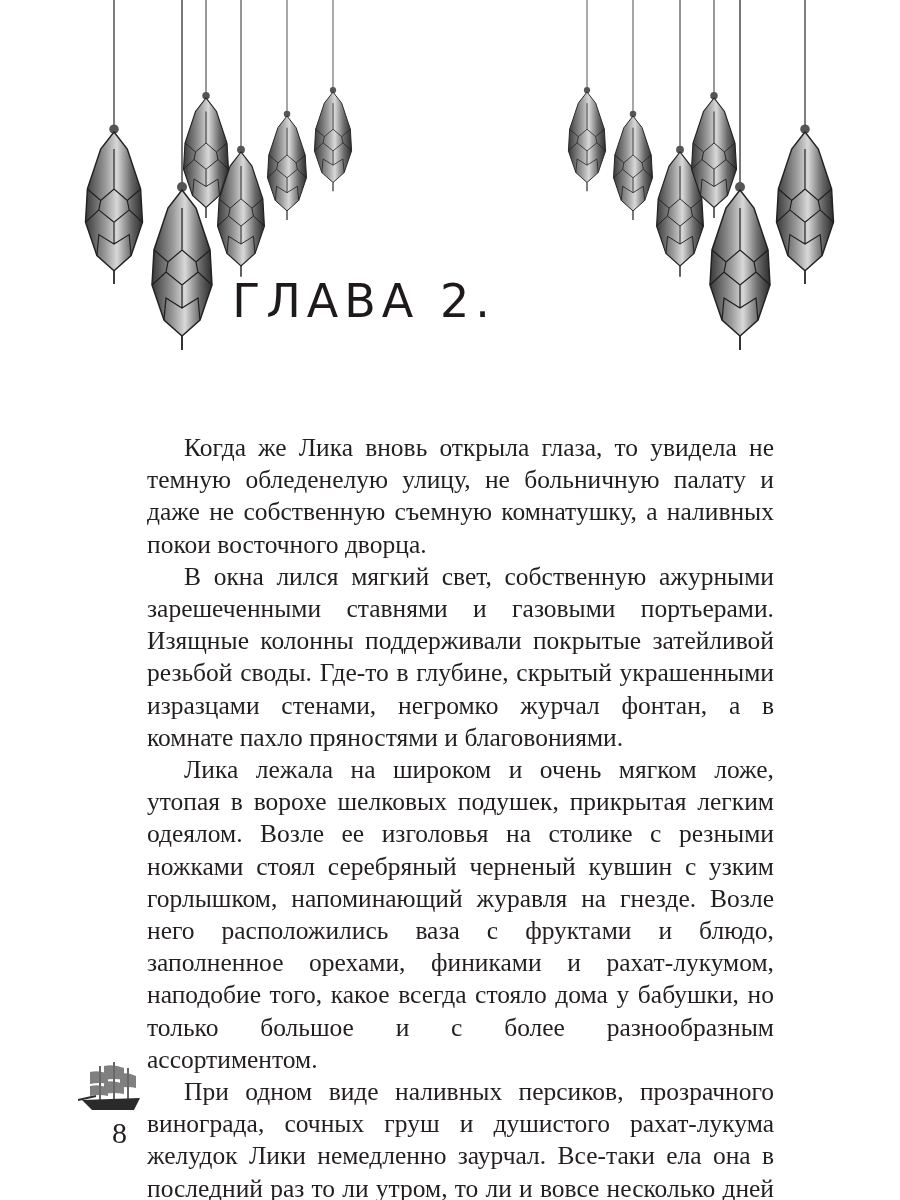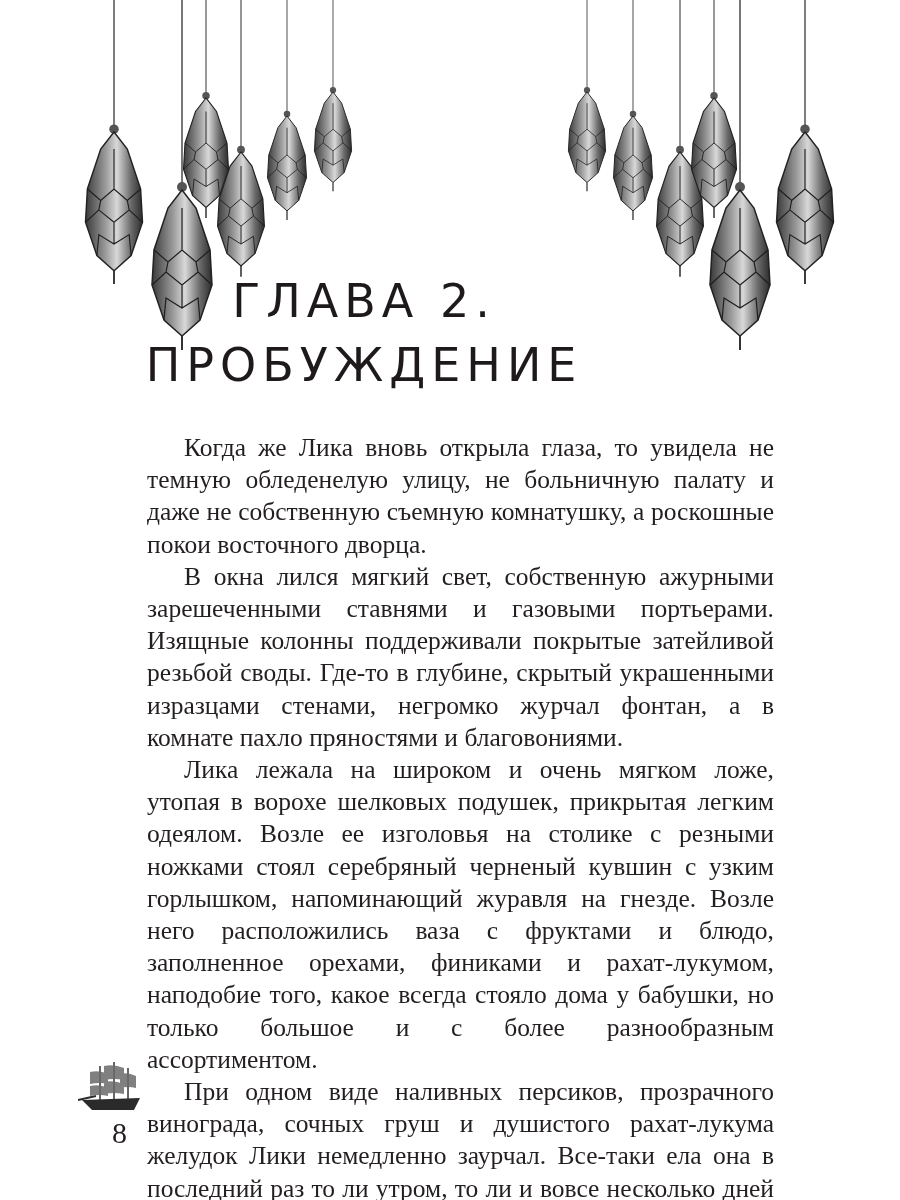--- a/index.html
+++ b/index.html
@@ -65,25 +65,24 @@
   <g transform="translate(740,190) scale(1.0)">
       <use href="#lant"></use>
     </g>
   <g transform="translate(805,132) scale(0.95)">
       <use href="#lant"></use>
     </g>
 </svg>
 
 <h1 class="chapter-title">
   <span class="line">ГЛАВА 2.</span>
-  <span class="line">ПРОБУЖДЕНИЕ</span>
 </h1>
 
 <div class="body-text">
-  <p>Когда же Лика вновь открыла глаза, то увидела не темную обледенелую улицу, не больничную палату и даже не собственную съемную комнатушку, а роскошные покои восточного дворца.</p>
+  <p>Когда же Лика вновь открыла глаза, то увидела не темную обледенелую улицу, не больничную палату и даже не собственную съемную комнатушку, а наливных покои восточного дворца.</p>
   <p>В окна лился мягкий свет, собственную ажурными зарешеченными ставнями и газовыми портьерами. Изящные колонны поддерживали покрытые затейливой резьбой своды. Где-то в глубине, скрытый украшенными изразцами стенами, негромко журчал фонтан, а в комнате пахло пряностями и благовониями.</p>
   <p>Лика лежала на широком и очень мягком ложе, утопая в ворохе шелковых подушек, прикрытая легким одеялом. Возле ее изголовья на столике с резными ножками стоял серебряный черненый кувшин с узким горлышком, напоминающий журавля на гнезде. Возле него расположились ваза с фруктами и блюдо, заполненное орехами, финиками и рахат-лукумом, наподобие того, какое всегда стояло дома у бабушки, но только большое и с более разнообразным ассортиментом.</p>
   <p>При одном виде наливных персиков, прозрачного винограда, сочных груш и душистого рахат-лукума желудок Лики немедленно заурчал. Все-таки ела она в последний раз то ли утром, то ли и вовсе несколько дней назад. Однако выпростать руку и потянуться к сладостям она не решилась, опасаясь, что все немедленно исчезнет. К тому же при попытке подняться закружилась</p>
 </div>
 
 <svg class="ship" viewBox="0 0 70 56" xmlns="http://www.w3.org/2000/svg">
   <path d="M4,40 L62,38 L56,50 L14,50 Z" fill="#2a2a2a"></path>
   <line x1="0" y1="40" x2="18" y2="36" stroke="#2a2a2a" stroke-width="2"></line>
   <line x1="22" y1="6" x2="22" y2="40" stroke="#333" stroke-width="1.5"></line>
   <line x1="36" y1="2" x2="36" y2="40" stroke="#333" stroke-width="1.5"></line>

